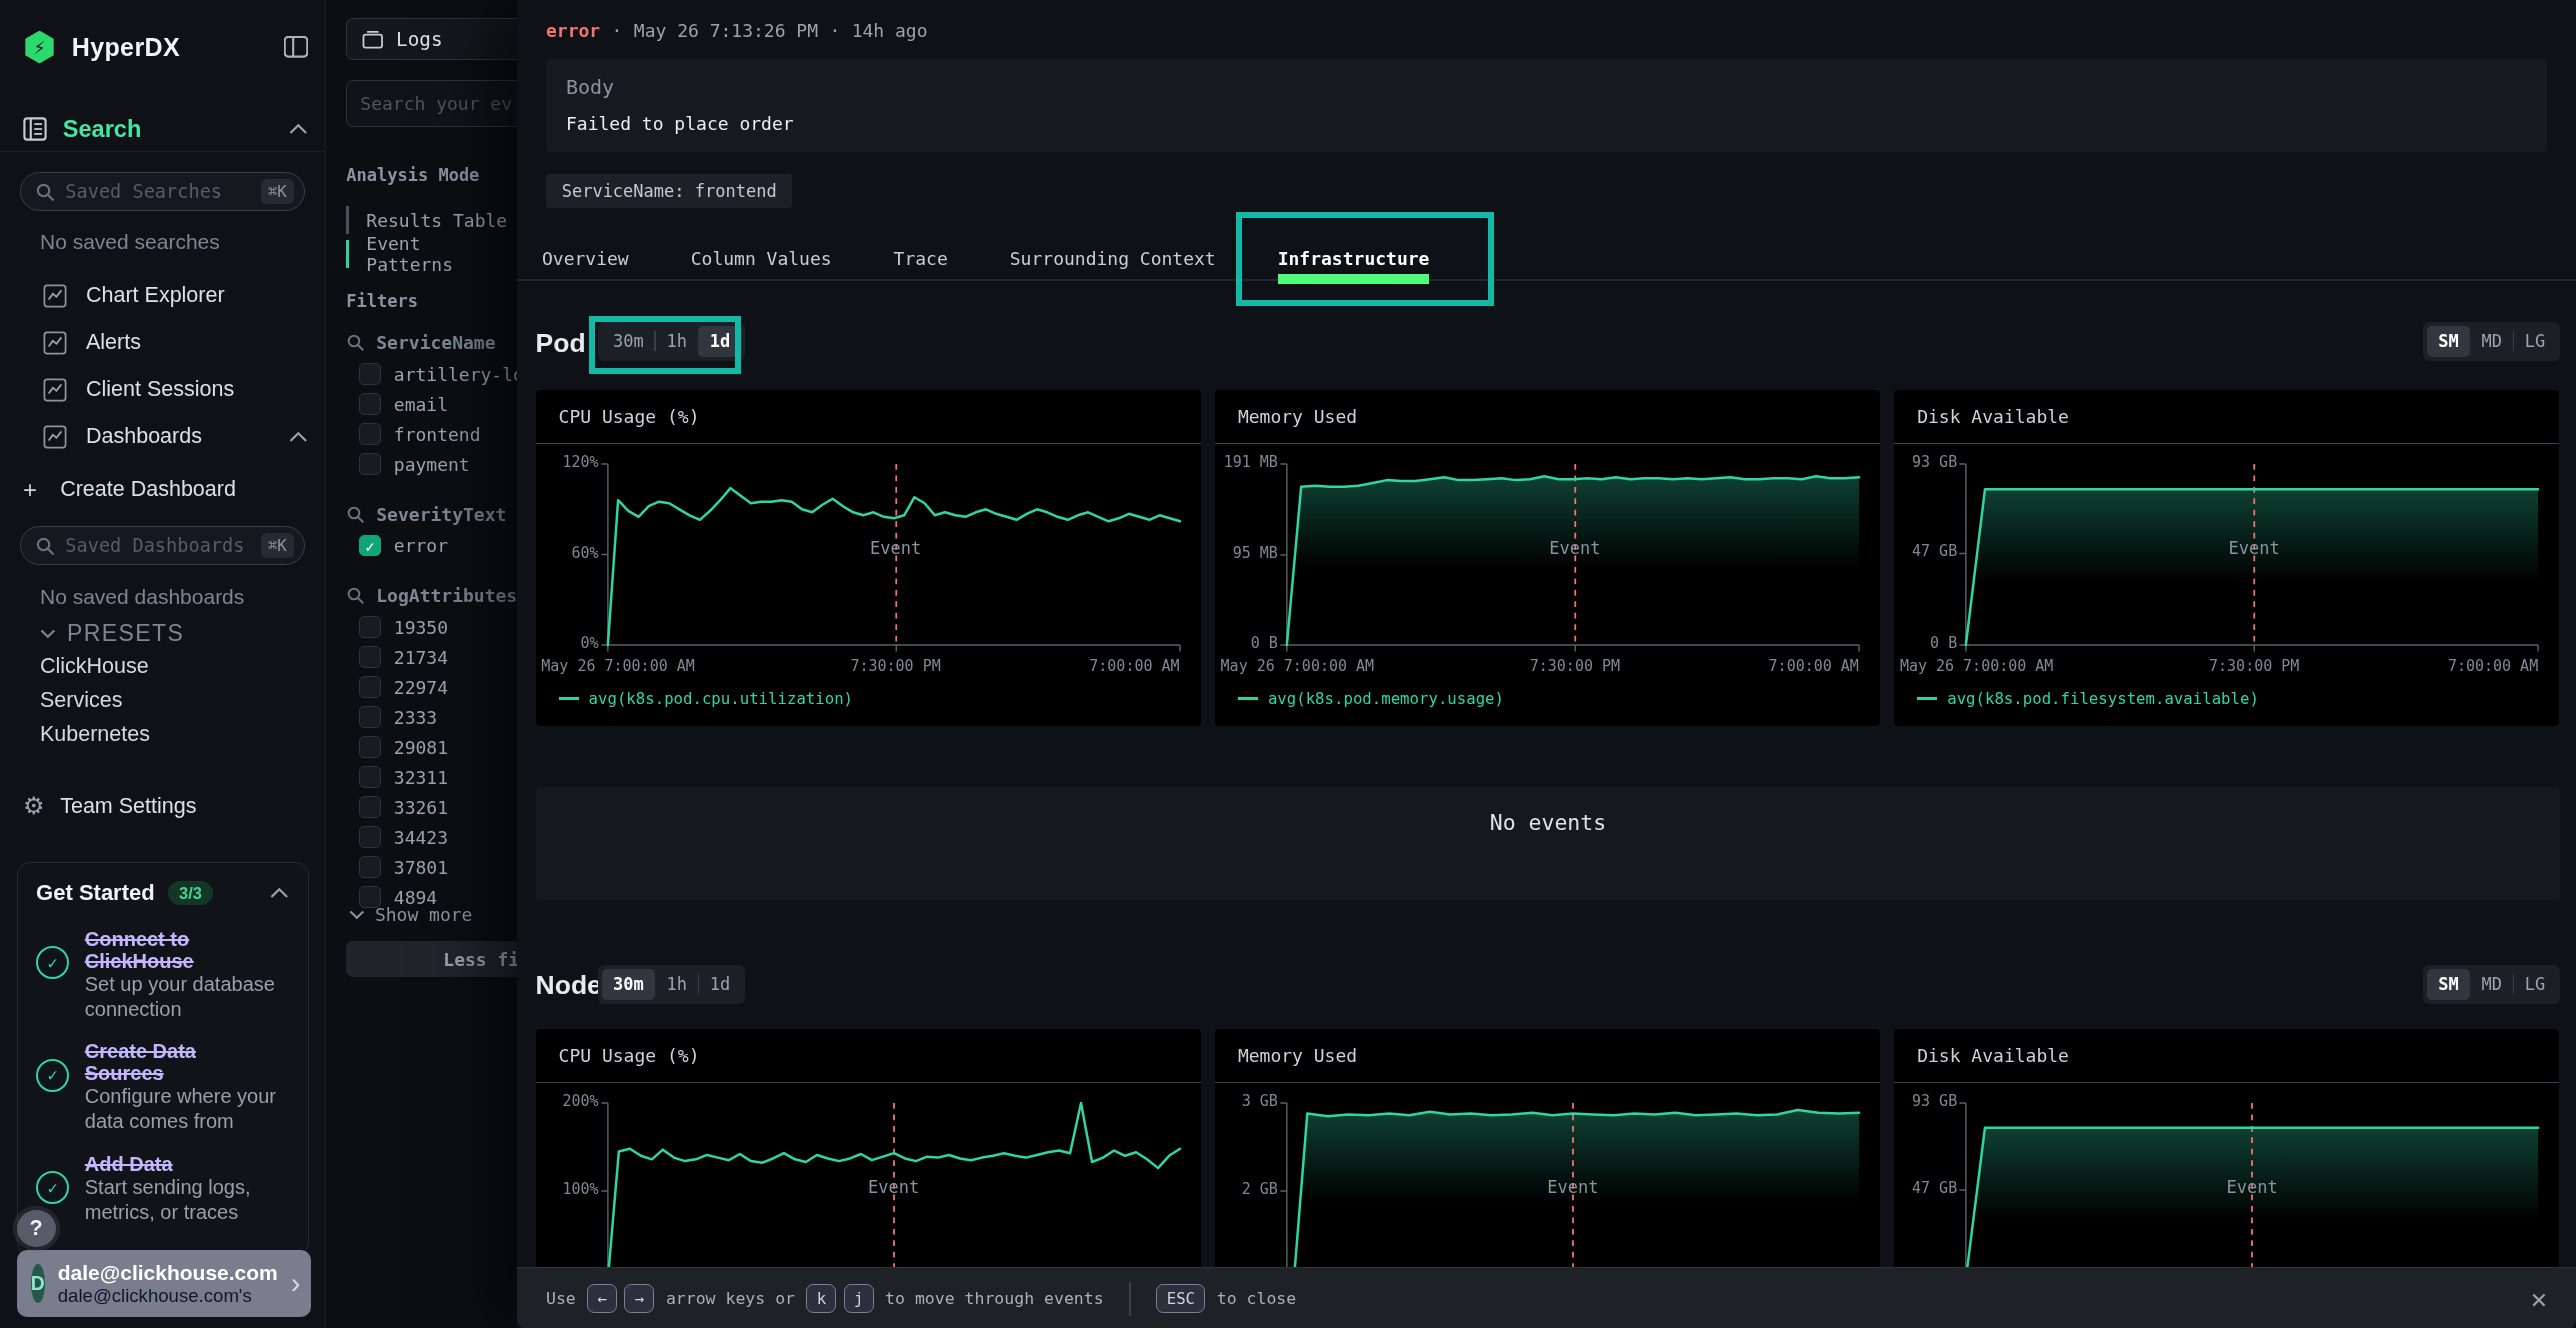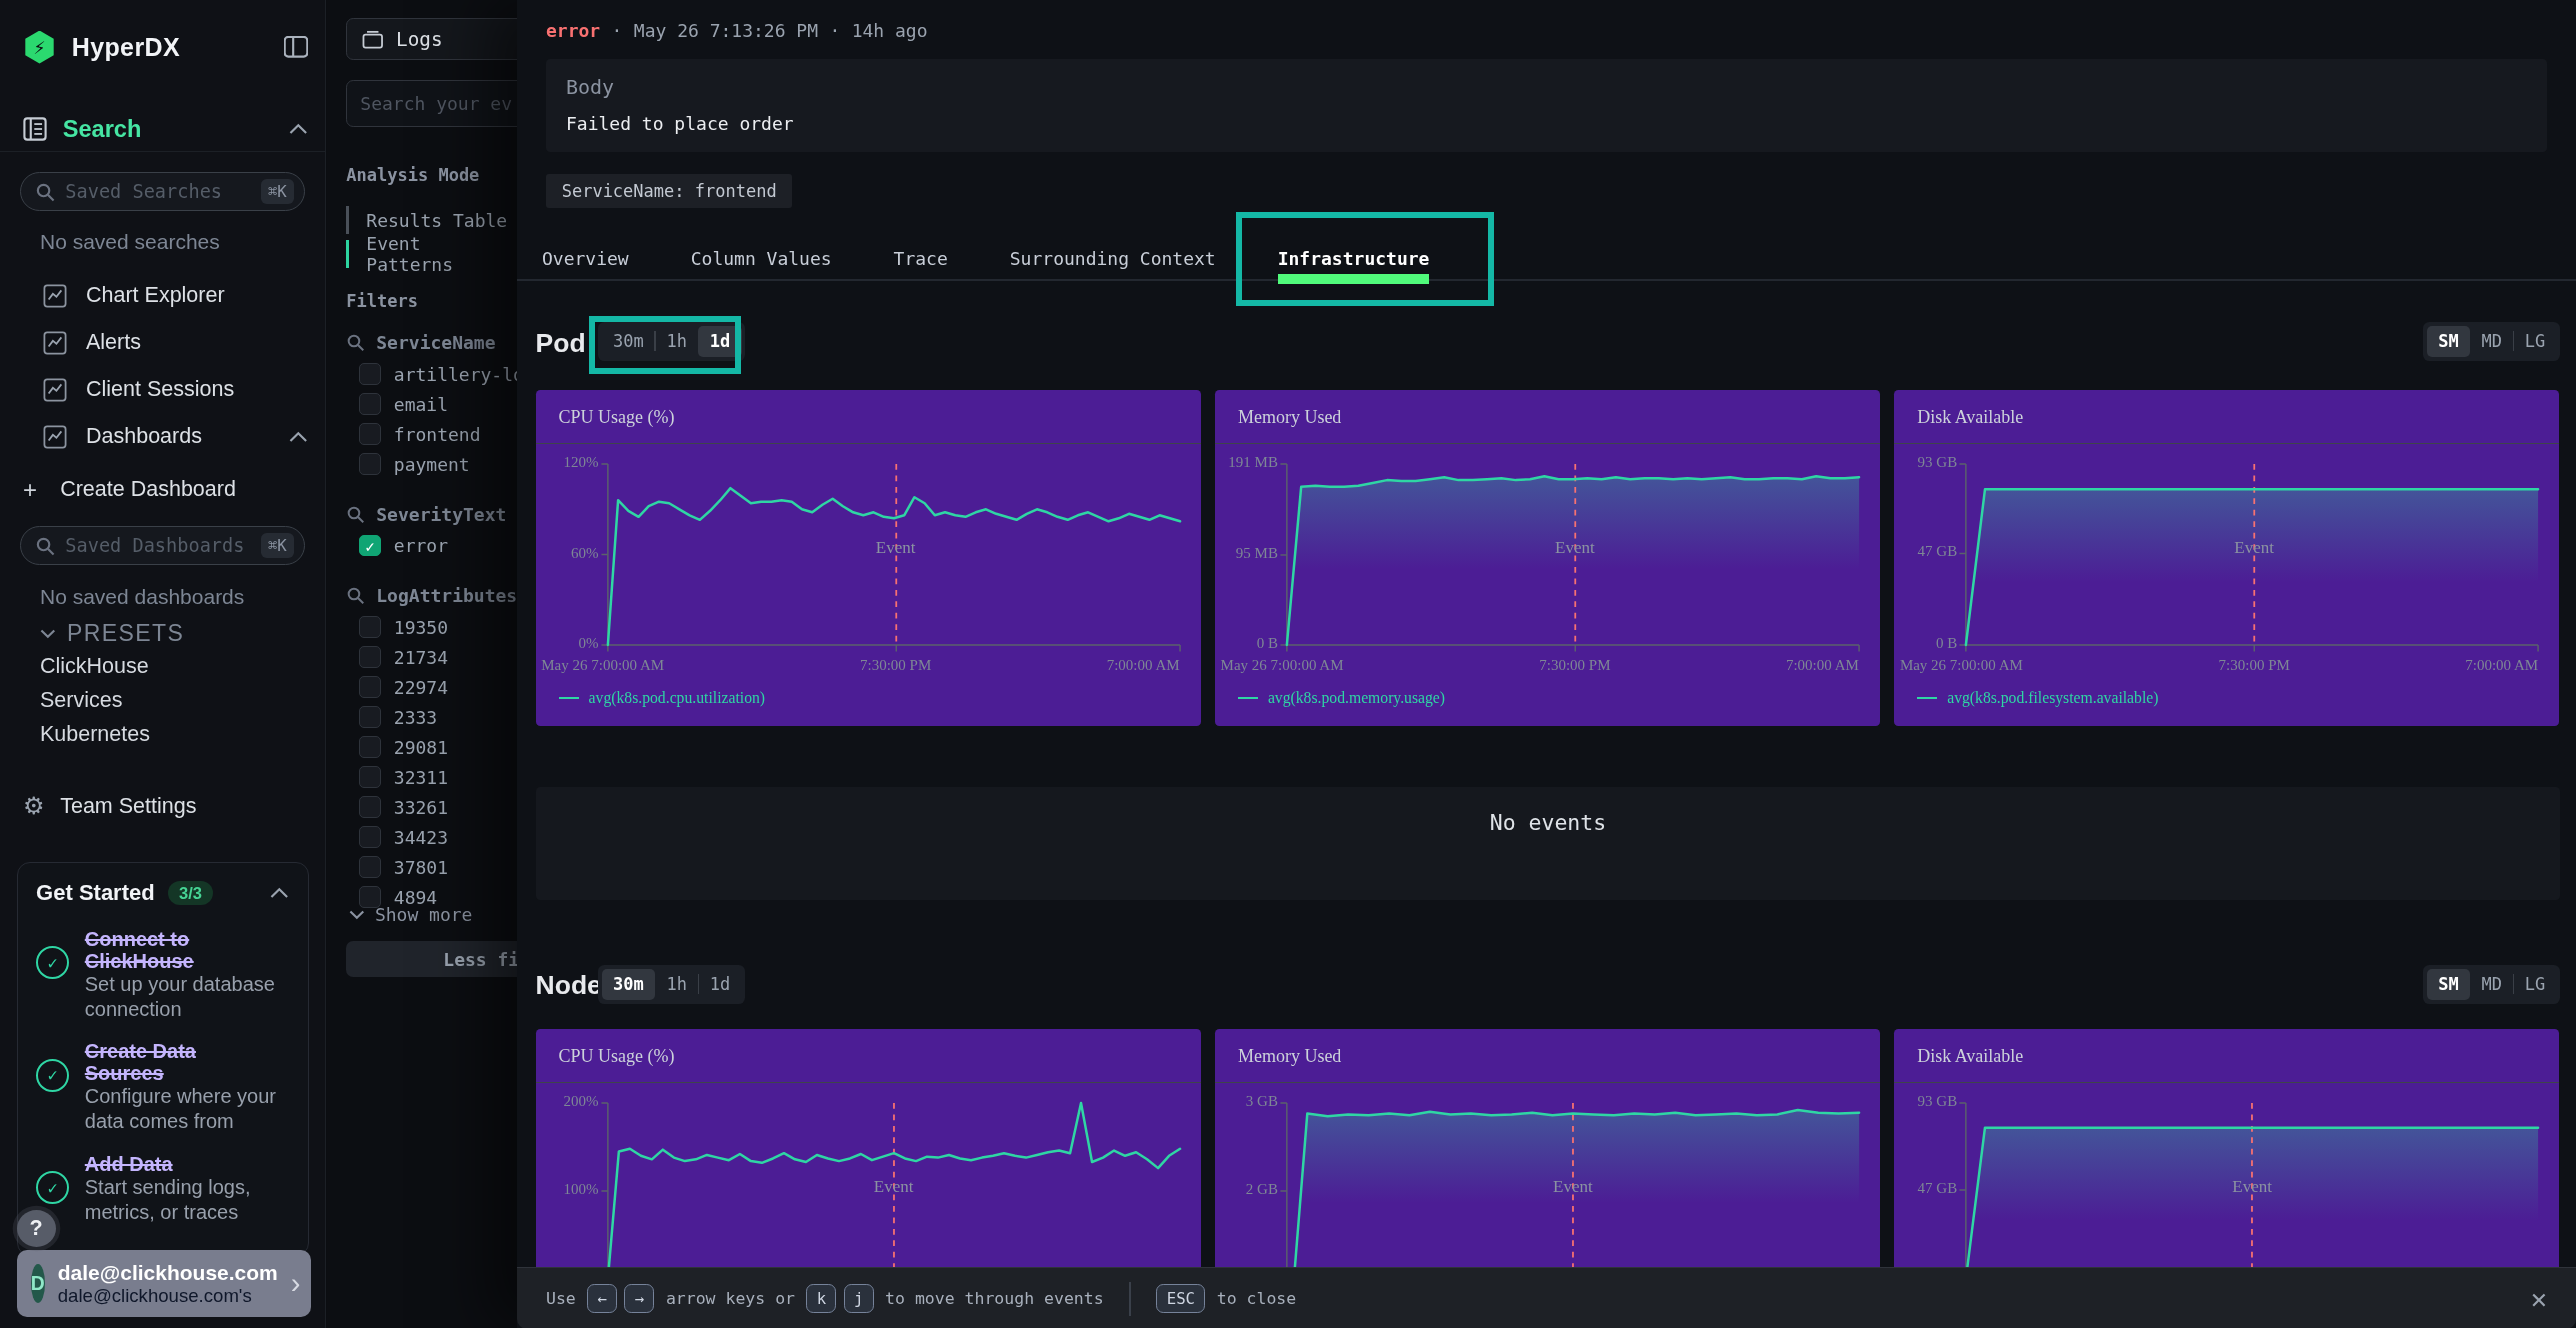--- a/index.html
+++ b/index.html
@@ -106,21 +106,21 @@
   .hl-podrange{ left:72px; top:316px; width:152px; height:58px; }
 
   .section-title{ position:absolute; font-family:"Liberation Sans",sans-serif; font-weight:bold; font-size:26.5px; color:#e8eaed; }
   .seg{ position:absolute; background:#1b1f26; border-radius:6.4px; display:flex; align-items:center; padding:3.6px; }
   .seg .seg-item{ position:relative; padding:5.7px 11.4px; font-size:17px; color:#9aa3af; border-radius:5px; cursor:pointer; white-space:nowrap;}
   .seg .seg-item.active{ background:#32373f; color:#ffffff; font-weight:bold; }
   .seg .seg-item + .seg-item::before{ content:""; position:absolute; left:-0.7px; top:5.7px; bottom:5.7px; width:1.4px; background:#3a3f47;}
   .seg .seg-item.active::before, .seg .seg-item.active + .seg-item::before{ display:none; }
 
   .charts-row{ position:absolute; left:18.6px; display:flex; gap:14.3px; }
-  .chart-card{ width:665px; height:336px; background:#4c1d95; border-radius:4.3px; overflow:hidden; position:relative;font-family:Liberation Serif, serif;}
+  .chart-card{ width:665px; height:336px; background:#000000; border-radius:4.3px; overflow:hidden; position:relative;}
   .chart-card .c-head{ height:54px; line-height:54px; padding-left:23px; font-size:18px; color:#ccd2da; border-bottom:1.4px solid #3f444b;}
   .chart-body{ position:relative; height:280px; }
   .ylab{ position:absolute; width:63px; text-align:right; font-size:15px; color:#7e8795; line-height:17px; white-space:pre-wrap;}
   .xlab{ position:absolute; font-size:15px; color:#7e8795; white-space:nowrap;}
   .evlab{ position:absolute; font-size:17px; color:#8b93a1; transform:translateX(-50%); z-index:1;}
   .legend{ position:absolute; left:23px; display:flex; align-items:center; gap:10px; font-size:15.7px; color:#2fd6a4;}
   .legend .dash{ width:20px; height:2.9px; background:#2fd6a4; display:inline-block;}
 
   .timeline-card{ position:absolute; left:18.6px; right:15.7px; top:787px; height:113px; background:#15181e; border-radius:4.3px; overflow:hidden;}
   .timeline-card .c-head{ height:42px; line-height:42px; padding-left:23px; font-size:16.5px; color:#ccd2da; border-bottom:1.4px solid #3f444b;}

